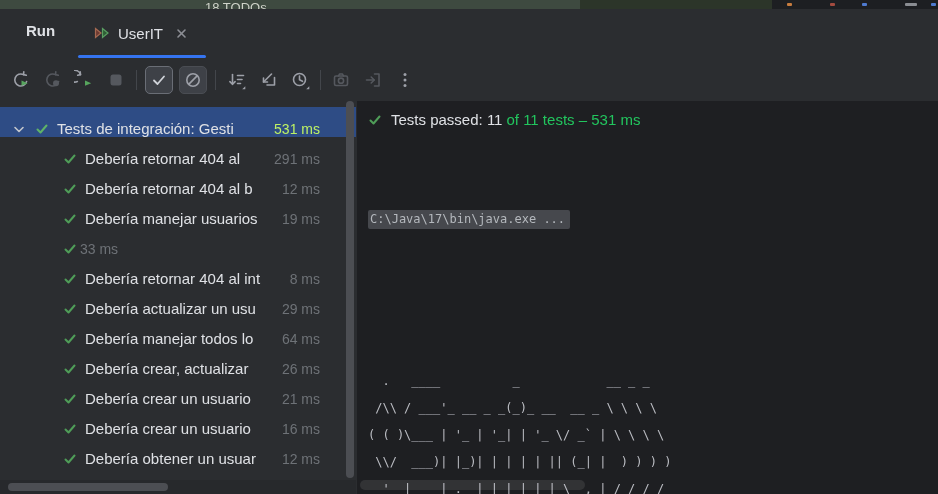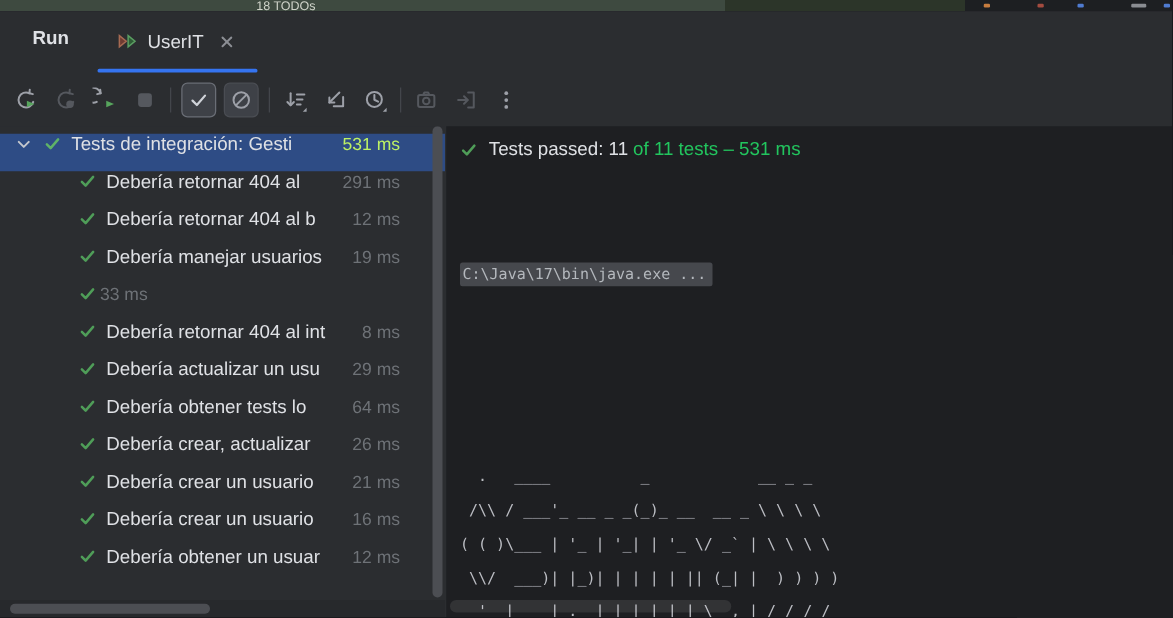--- a/index.html
+++ b/index.html
@@ -6,21 +6,21 @@
   html,body { background:#101113; }
   .screen{
     position:relative; width:938px; height:494px; overflow:hidden;
     background:#2b2d30; font-family:"Liberation Sans", sans-serif;
     color:#dfe1e5; -webkit-font-smoothing:antialiased;
   }
   
   .top-strip{ position:absolute; left:0; top:0; width:938px; height:9px; background:#1d1f22; overflow:hidden; }
   .ts-green{ position:absolute; left:0; top:0; width:580px; height:9px; background:#3e4a40; overflow:hidden; }
   .ts-green-dark{ position:absolute; left:580px; top:0; width:192px; height:9px; background:#2c3529; }
-  .ts-text{ position:absolute; left:205px; top:0px; font-size:10px; color:#cfd3c9; white-space:nowrap; }
+  .ts-text{ position:absolute; left:205px; top:0px; font-size:13px; color:#cfd3c9; white-space:nowrap; }
   .ts-dot{ position:absolute; top:3px; width:5px; height:3px; border-radius:1px; }
   
   .tab-row{ position:absolute; left:16px; top:9px; width:883px; height:51px; }
   .run-label{ position:absolute; left:10px; top:13px; font-size:15px; font-weight:700; color:#dfe1e5; }
   .tab{ position:absolute; left:62px; top:0; width:128px; height:48px; display:flex; align-items:center; padding-left:16px; gap:8px; cursor:default; }
   .tab-label{ font-size:15px; color:#dfe1e5; }
   .tab-close{ display:flex; align-items:center; margin-left:4px; }
   .tab-underline{ position:absolute; left:62px; top:46px; width:128px; height:3px; background:#3574f0; border-radius:2px; }
   
   .toolbar{ position:absolute; left:0; top:60px; width:938px; height:40px; display:flex; align-items:center; padding-left:8px; }
@@ -28,21 +28,21 @@
   .tb-btn + .tb-btn{ margin-left:8px; }
   .tb-toggle{ width:28px; height:28px; display:flex; align-items:center; justify-content:center;
     background:#3e4147; border:1px solid #4a4d53; border-radius:5px; }
   .tb-toggle.focused{ border-color:#6a6e76; }
   .tb-sep{ width:1px; height:20px; background:#43464b; margin:0 8px; }
   .icon-stroke{ stroke:#9da0a8; fill:none; stroke-width:1.6; stroke-linecap:round; stroke-linejoin:round; }
   .icon-disabled{ stroke:#55585e; }
   
   .tree-panel{ position:absolute; left:0; top:101px; width:356px; height:393px; background:#2b2d30; overflow:hidden; }
   .tree-rows{ position:absolute; left:0; top:6px; width:356px; }
-  .tree-row{ height:30px; display:flex; align-items:flex-start; font-size:15px; }
+  .tree-row{ height:30px; display:flex; align-items:flex-end; font-size:15px; }
   .tree-row.selected{ background:#2e4c85; }
   .tree-row .twisty{ width:16px; height:16px; margin-left:11px; flex:0 0 auto; }
   .tree-row .check{ width:16px; height:16px; flex:0 0 auto; }
   .tree-row.root .check{ margin-left:7px; }
   .tree-row.child .check{ margin-left:62px; }
   .row-label{ margin-left:7px; flex:1 1 auto; min-width:0; overflow:hidden; white-space:nowrap; color:#dfe1e5; }
   .row-dur{ flex:0 0 auto; margin-left:2px; padding-right:36px; font-size:14px; color:#6e7277; white-space:nowrap; }
   .tree-row.selected .row-dur{ color:#bef264; }
   .v-scroll{ position:absolute; right:1px; top:0; width:10px; height:379px; }
   .v-thumb{ position:absolute; left:1px; top:0; width:8px; height:377px; background:#4c4e53; border-radius:4px; }
@@ -236,21 +236,21 @@
         <svg class="check" viewBox="0 0 16 16">
             <polyline points="3.5,8.5 6.5,11.5 12.5,4.5" fill="none" stroke="#4f9d58" stroke-width="2" stroke-linecap="round" stroke-linejoin="round"></polyline>
           </svg>
         <span class="row-label">Debería actualizar un usu</span>
         <span class="row-dur">29 ms</span>
       </div>
       <div class="tree-row child">
         <svg class="check" viewBox="0 0 16 16">
             <polyline points="3.5,8.5 6.5,11.5 12.5,4.5" fill="none" stroke="#4f9d58" stroke-width="2" stroke-linecap="round" stroke-linejoin="round"></polyline>
           </svg>
-        <span class="row-label">Debería obtener tests lo</span>
+        <span class="row-label">Debería manejar todos lo</span>
         <span class="row-dur">64 ms</span>
       </div>
       <div class="tree-row child">
         <svg class="check" viewBox="0 0 16 16">
             <polyline points="3.5,8.5 6.5,11.5 12.5,4.5" fill="none" stroke="#4f9d58" stroke-width="2" stroke-linecap="round" stroke-linejoin="round"></polyline>
           </svg>
         <span class="row-label">Debería crear, actualizar</span>
         <span class="row-dur">26 ms</span>
       </div>
       <div class="tree-row child">

